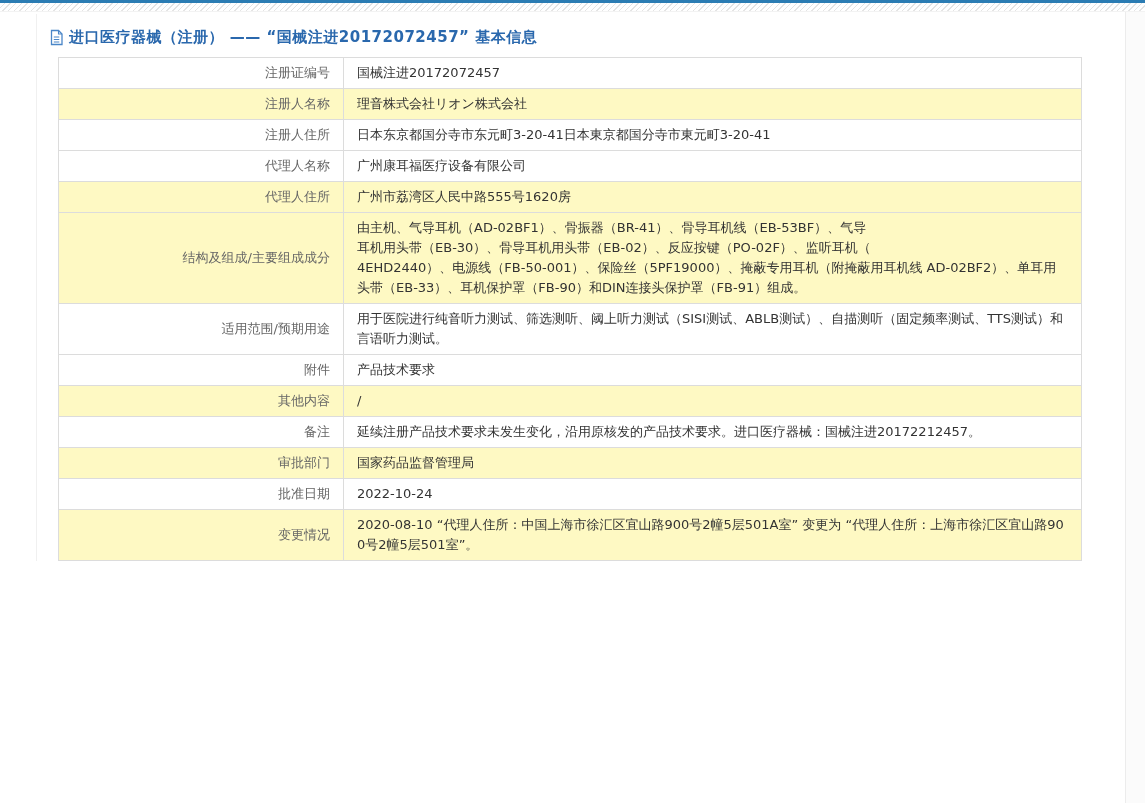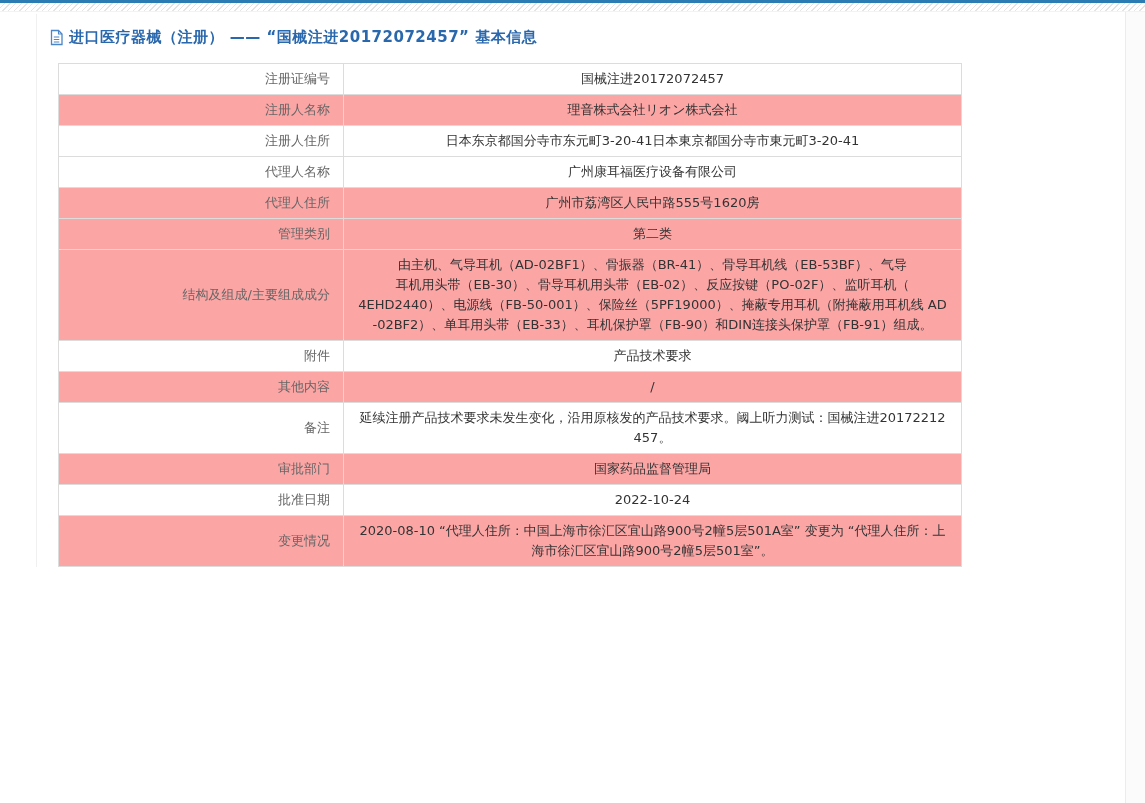--- a/index.html
+++ b/index.html
@@ -33,55 +33,55 @@
     width: 1074px;
     background: #ffffff;
     border-left: 1px solid #f0f0f0;
     padding: 14px 0 0 0;
   }
   .title-row {
     display: flex;
     align-items: center;
     gap: 5px;
     padding-left: 12px;
-    margin-bottom: 16px;
+    margin-bottom: 10px;
     text-align: right;
   }
   .doc-icon { display: inline-flex; align-items: center; }
   .title-text {
     color: #2a68ad;
     font-size: 15px;
     font-weight: 600;
     letter-spacing: 0.5px;
   }
   table.info-table {
     border-collapse: collapse;
     margin-left: 21px;
-    width: 904px;
+    width: 1024px;
     table-layout: fixed;
     font-size: 13px;
   }
   table.info-table td {
     border: 1px solid #dcdcdc;
     line-height: 20px;
     padding: 5px 13px;
     vertical-align: middle;
   }
   td.label {
     width: 285px;
     text-align: right;
     color: #666666;
   }
   td.value {
     color: #333333;
-    text-align: center;
+    text-align: left;
     white-space: pre-wrap;
     word-break: break-all;
   }
-  tr.alt td { background: #fca5a5; }
+  tr.alt td { background: #fef9c3; }
 </style>
 </head>
 <body>
 
 <div class="top-line"></div>
 <div class="hatch"></div>
 <div class="scroll-strip"></div>
 
 <div class="panel">
   <div class="title-row">
@@ -111,40 +111,40 @@
         </tr>
         <tr>
           <td class="label">代理人名称</td>
           <td class="value">广州康耳福医疗设备有限公司</td>
         </tr>
         <tr class="alt">
           <td class="label">代理人住所</td>
           <td class="value">广州市荔湾区人民中路555号1620房</td>
         </tr>
         <tr class="alt">
-          <td class="label">管理类别</td>
-          <td class="value">第二类</td>
-        </tr>
-        <tr class="alt">
           <td class="label">结构及组成/主要组成成分</td>
           <td class="value">由主机、气导耳机（AD-02BF1）、骨振器（BR-41）、骨导耳机线（EB-53BF）、气导
 耳机用头带（EB-30）、骨导耳机用头带（EB-02）、反应按键（PO-02F）、监听耳机（
 4EHD2440）、电源线（FB-50-001）、保险丝（5PF19000）、掩蔽专用耳机（附掩蔽用耳机线 AD-02BF2）、单耳用头带（EB-33）、耳机保护罩（FB-90）和DIN连接头保护罩（FB-91）组成。</td>
+        </tr>
+        <tr>
+          <td class="label">适用范围/预期用途</td>
+          <td class="value">用于医院进行纯音听力测试、筛选测听、阈上听力测试（SISI测试、ABLB测试）、自描测听（固定频率测试、TTS测试）和言语听力测试。</td>
         </tr>
         <tr>
           <td class="label">附件</td>
           <td class="value">产品技术要求</td>
         </tr>
         <tr class="alt">
           <td class="label">其他内容</td>
           <td class="value">/</td>
         </tr>
         <tr>
           <td class="label">备注</td>
-          <td class="value">延续注册产品技术要求未发生变化，沿用原核发的产品技术要求。阈上听力测试：国械注进20172212457。</td>
+          <td class="value">延续注册产品技术要求未发生变化，沿用原核发的产品技术要求。进口医疗器械：国械注进20172212457。</td>
         </tr>
         <tr class="alt">
           <td class="label">审批部门</td>
           <td class="value">国家药品监督管理局</td>
         </tr>
         <tr>
           <td class="label">批准日期</td>
           <td class="value">2022-10-24</td>
         </tr>
         <tr class="alt">

